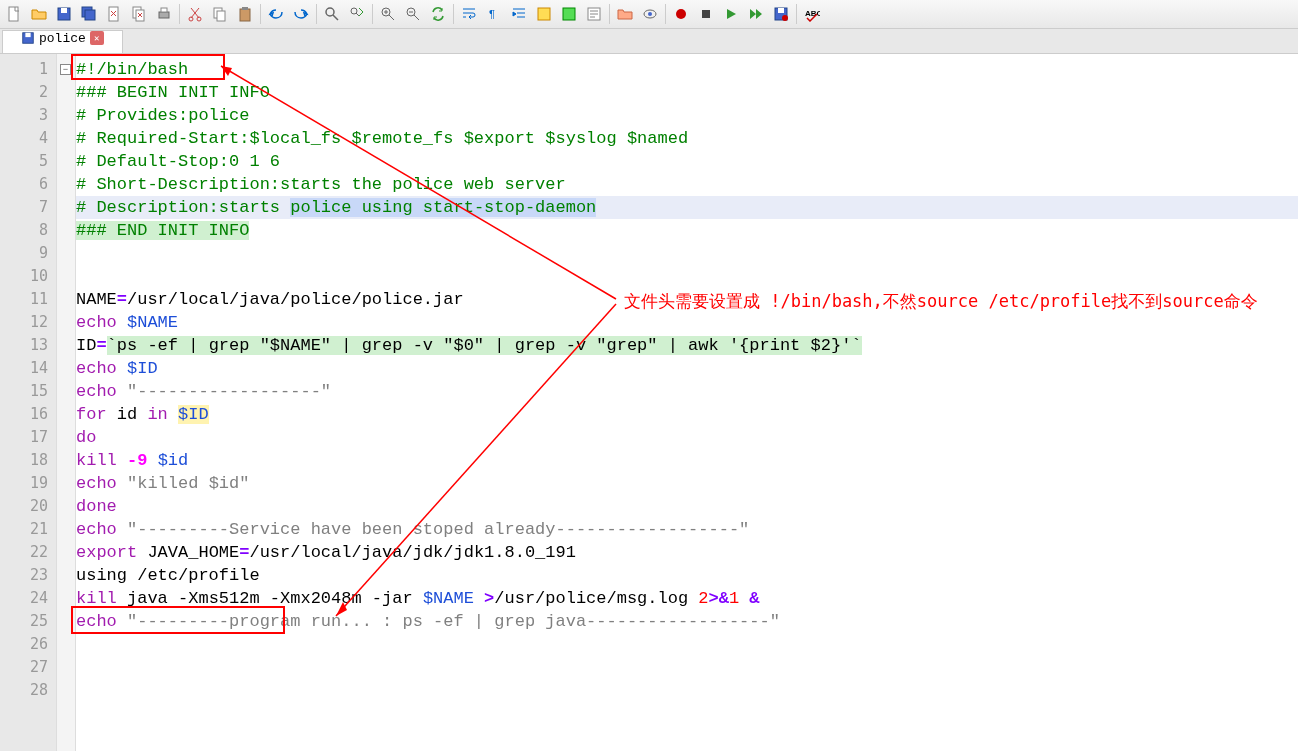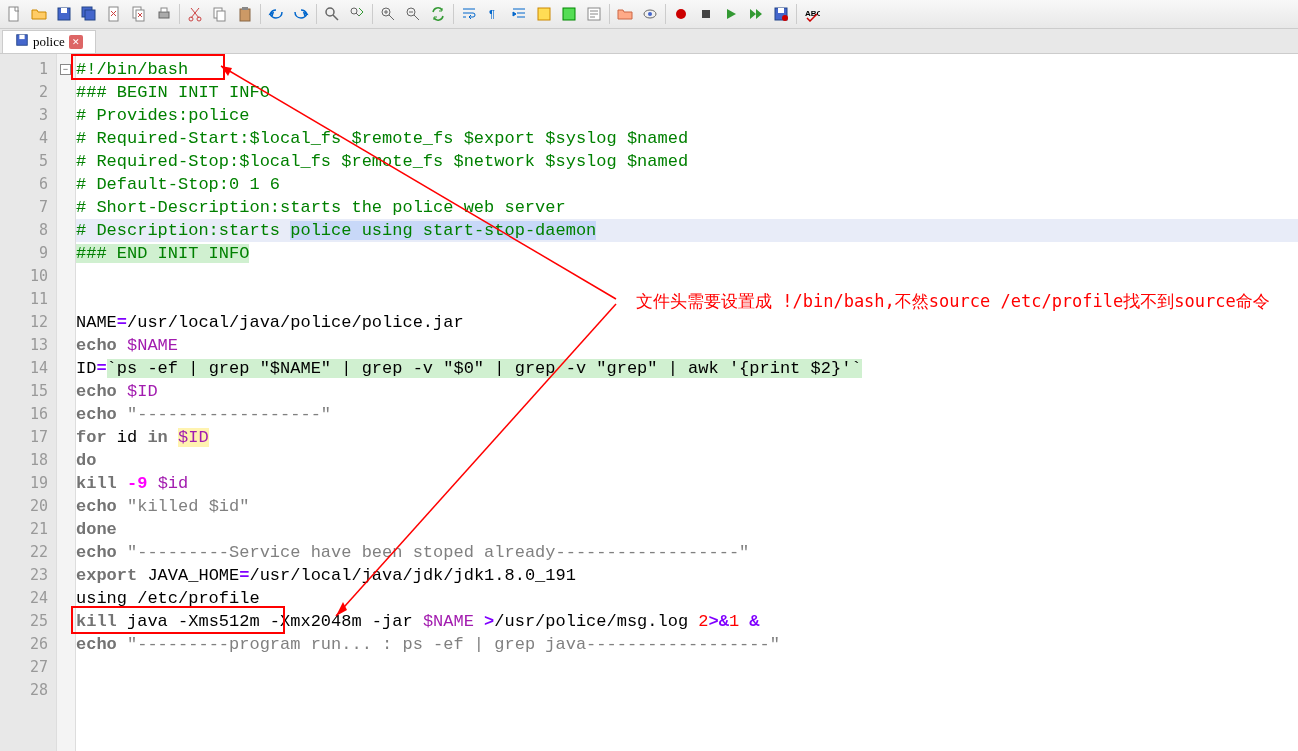--- a/index.html
+++ b/index.html
@@ -1,34 +1,34 @@
 <!DOCTYPE html>
 <html><head>
 <meta charset="utf-8">
 <style>
 html,body{margin:0;padding:0;background:#f0f0f0;font-family:"Segoe UI",sans-serif;font-size:12px;width:1298px;height:751px;overflow:hidden}
 .toolbar{height:28px;background:linear-gradient(#f8f8f8,#e8e8e8);border-bottom:1px solid #ccc;display:flex;align-items:center;padding:0 2px;gap:1px}
 .tbtn{width:22px;height:22px;display:flex;align-items:center;justify-content:center;border:1px solid transparent;cursor:pointer}
 .tbtn svg{width:16px;height:16px}
 .tsep{width:1px;height:20px;background:#ccc;margin:0 2px}
 .tabbar{height:24px;background:#e8e8e8;border-bottom:1px solid #ccc;display:flex;align-items:flex-end;padding-left:2px}
-.tab{height:22px;background:#fff;border:1px solid #ccc;border-bottom:none;padding:0 12px;display:flex;align-items:center;gap:4px;font-family:Liberation Serif, serif;font-size:13px}
+.tab{height:22px;background:#fff;border:1px solid #ccc;border-bottom:none;padding:0 18px;display:flex;gap:4px;font-family:Liberation Mono, monospace;font-size:13px}
 .tab .savei svg{width:14px;height:14px}
 .tab .close{width:14px;height:14px;background:#d66;color:#fff;font-size:9px;display:flex;align-items:center;justify-content:center;border-radius:2px;cursor:pointer}
 .editor{display:flex;height:calc(751px - 52px);background:#fff;position:relative}
 .gutter{width:56px;background:#e8e8e8;border-right:1px solid #ddd;text-align:right;padding-top:4px}
 .gutter div{height:23px;line-height:23px;color:#999;font-family:Consolas,monospace;font-size:15px;padding-right:8px}
 .fold{width:18px;background:#f4f4f4;border-right:1px solid #ddd;padding-top:4px}
 .fold div{height:23px;position:relative}
 .fold .box{position:absolute;left:3px;top:6px;width:9px;height:9px;border:1px solid #888;background:#fff;font-size:9px;line-height:9px;text-align:center;color:#555}
 .code{flex:1;padding-top:4px;font-family:Consolas,"Courier New",monospace;font-size:17px;position:relative}
 .line{height:23px;line-height:23px;white-space:pre}
 .c-comment{color:#008000}
-.c-kw{color:#737373;font-weight:bold}
-.c-var{color:#a21caf}
+.c-kw{color:#a21caf;font-weight:normal}
+.c-var{color:#1d4ed8}
 .c-str{color:#808080}
 .c-neg{color:#ff00ff;font-weight:bold}
 .c-num{color:#ff0000}
 .c-op{color:#8000ff;font-weight:bold}
 .hl-sel{background:#c8d8f8}
 .hl-grn{background:#d0f0d0}
 .hl-yel{background:#fff3b0}
 .anno-box{position:absolute;border:2px solid #ff0000;pointer-events:none}
 .anno-text{position:absolute;color:#ff0000;font-family:Consolas,"Microsoft YaHei",monospace;font-size:17px;pointer-events:none;white-space:nowrap}
 </style>
@@ -300,26 +300,25 @@
   <div class="code" id="code">
 
     <div class="anno-box" style="left:-5px;top:0px;width:150px;height:22px"></div>
     <div class="anno-box" style="left:-5px;top:552px;width:210px;height:24px"></div>
     <svg style="position:absolute;left:0;top:0;width:1200px;height:700px;pointer-events:none">
       <line x1="145" y1="12" x2="540" y2="245" stroke="#ff0000" stroke-width="1.5"></line>
       <polygon points="145,12 156,14 152,22" fill="#ff0000"></polygon>
       <line x1="260" y1="562" x2="540" y2="250" stroke="#ff0000" stroke-width="1.5"></line>
       <polygon points="260,562 271,556 267,548" fill="#ff0000"></polygon>
     </svg>
-    <div class="anno-text" style="left:560px;top:236px">文件头需要设置成 !/bin/bash,不然source /etc/profile找不到source命令</div>
+    <div class="anno-text" style="left:548px;top:236px">文件头需要设置成 !/bin/bash,不然source /etc/profile找不到source命令</div>
   <div class="line"><span class="c-comment">#!/bin/bash</span></div>
       <div class="line"><span class="c-comment">### BEGIN INIT INFO</span></div>
       <div class="line"><span class="c-comment"># Provides:police</span></div>
       <div class="line"><span class="c-comment"># Required-Start:$local_fs $remote_fs $export $syslog $named</span></div>
-      <div class="line"><span class="c-comment"># Required-Stop:$local_fs $remote_fs $network $syslog $named</span></div>
       <div class="line"><span class="c-comment"># Default-Stop:0 1 6</span></div>
       <div class="line"><span class="c-comment"># Short-Description:starts the police web server</span></div>
       <div class="line" style="background: rgb(232, 236, 248);"><span class="c-comment"># Description:starts </span><span class="c-comment hl-sel">police using start-stop-daemon</span></div>
       <div class="line"><span class="c-comment hl-grn">### END INIT INFO</span></div>
       <div class="line"></div>
       <div class="line"></div>
       <div class="line"><span class="">NAME</span><span class="c-op">=</span><span class="">/usr/local/java/police/police.jar</span></div>
       <div class="line"><span class="c-kw">echo</span><span class=""> </span><span class="c-var">$NAME</span></div>
       <div class="line"><span class="">ID</span><span class="c-op">=</span><span class="hl-grn">`</span><span class="hl-grn">ps -ef | grep "$NAME" | grep -v "$0" | grep -v "grep" | awk '{print $2}'</span><span class="hl-grn">`</span></div>
       <div class="line"><span class="c-kw">echo</span><span class=""> </span><span class="c-var">$ID</span></div>

